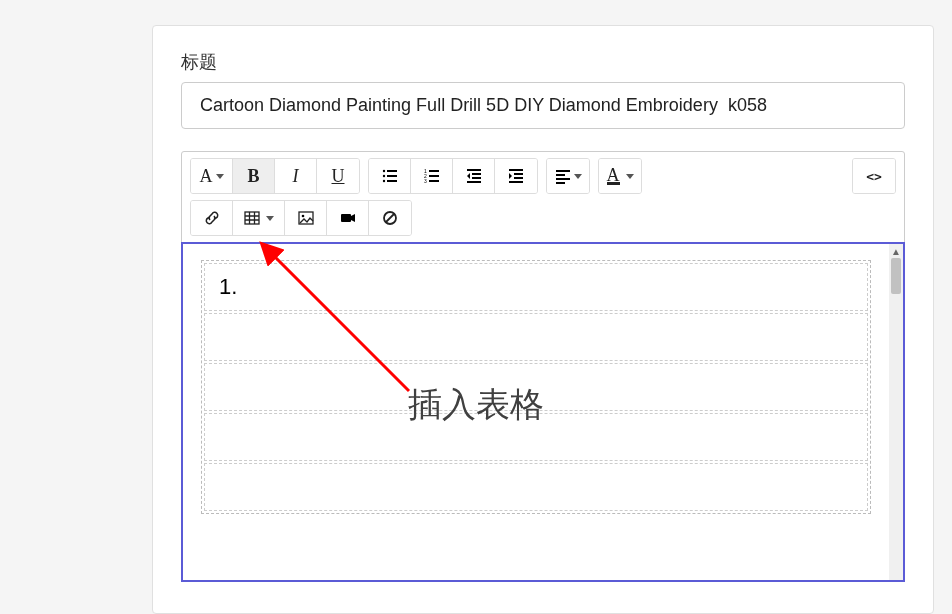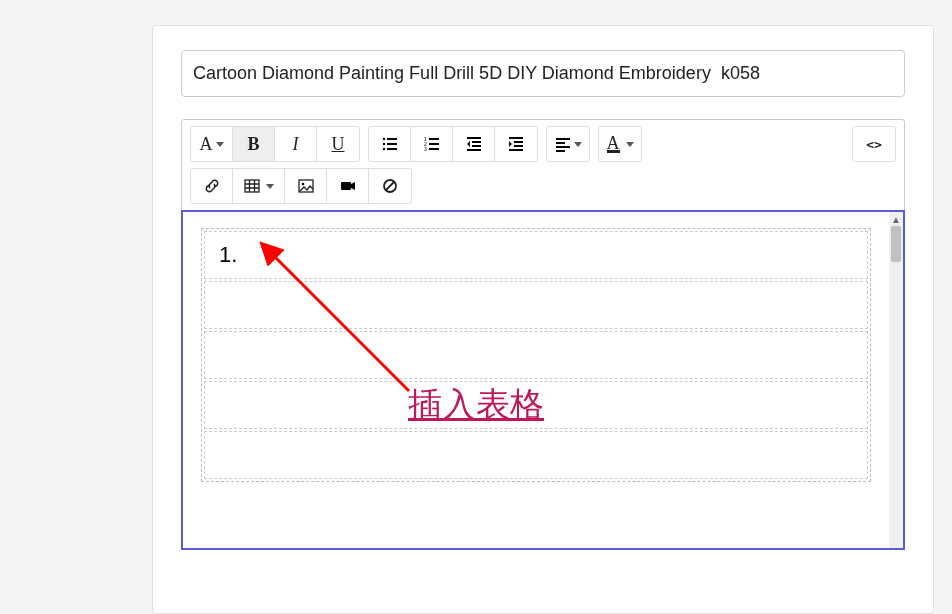--- a/index.html
+++ b/index.html
@@ -23,21 +23,21 @@
     padding: 24px 28px;
   }
   .field-label {
     font-size: 18px;
     color: #333;
     margin-bottom: 8px;
     display: block;
   }
   .title-input {
     width: 100%;
-    padding: 12px 11px;
+    padding: 12px 18px;
     font-size: 18px;
     border: 1px solid #ccc;
     border-radius: 4px;
     margin-bottom: 22px;
     color: #222;
   }
   .editor-wrap {
     border: 1px solid #ccc;
     border-radius: 3px;
   }
@@ -115,37 +115,37 @@
     width: 10px; height: 36px;
     background: #c1c1c1;
     border-radius: 2px;
   }
   .annotation-arrow {
     position: absolute;
     pointer-events: none;
   }
   .annotation-text {
     position: absolute;
-    color: #be185d;
+    color: #404040;
     font-size: 34px;
     font-family: "SimSun", serif;
     pointer-events: none;
-    text-decoration: underline;
   }
   .serif-A { font-family: "Times New Roman", serif; font-weight: normal; font-size: 18px;}
   .bold-B { font-family: "Times New Roman", serif; font-weight: bold; font-size: 18px; }
   .italic-I { font-family: "Times New Roman", serif; font-style: italic; font-size: 18px; }
   .under-U { font-family: "Times New Roman", serif; text-decoration: underline; font-size: 18px; }
   .clr-A { font-family: "Times New Roman", serif; font-size: 18px; border-bottom: 3px solid #222; line-height: 14px;}
 </style>
 </head>
 <body>
 
 <div class="card">
 
+  <label class="field-label">标题</label>
   <input class="title-input" type="text" value="Cartoon Diamond Painting Full Drill 5D DIY Diamond Embroidery  k058" style="">
 
 
   <div class="editor-wrap">
     <div class="toolbar">
 
       <div class="tb-group">
         <div class="tb-btn">
           <span class="serif-A">A</span>
           <span class="caret"></span>

